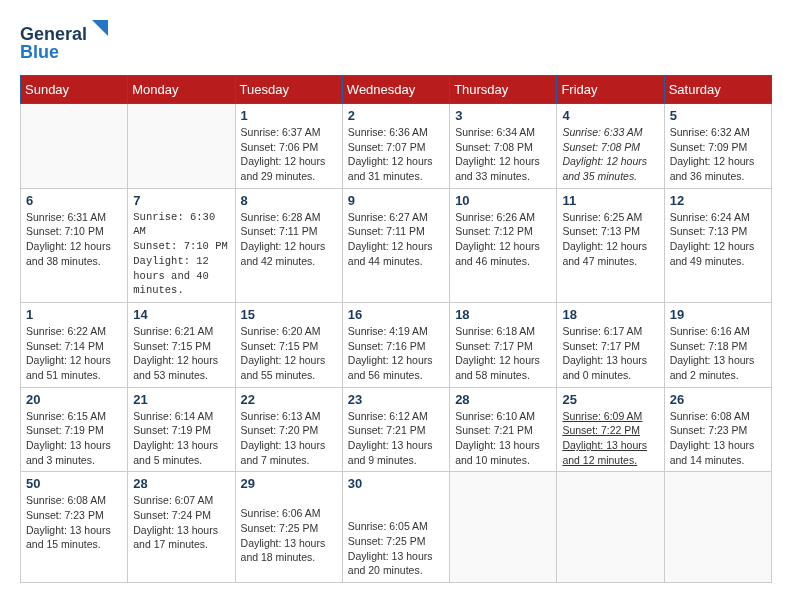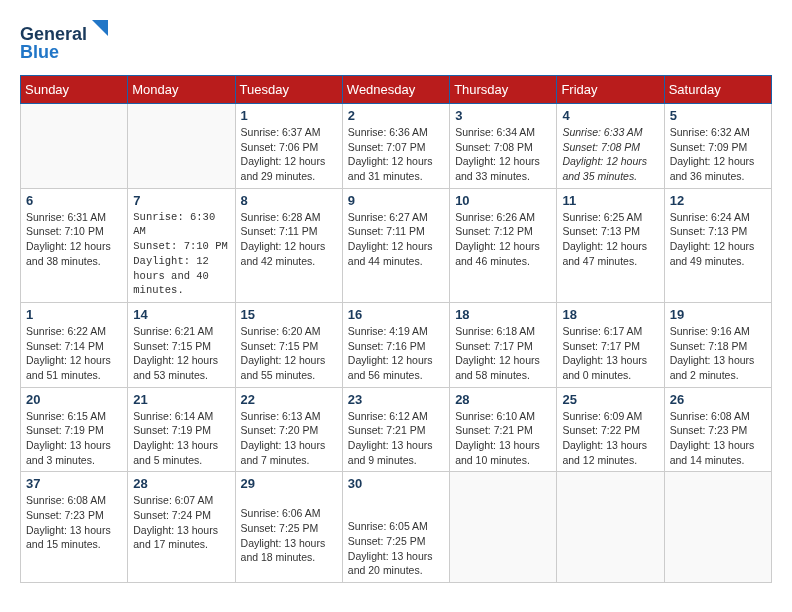--- a/index.html
+++ b/index.html
@@ -212,21 +212,21 @@
 Daylight: 12 hours and 58 minutes.</div>
         </td>
         <td>
           <span class="day-number">18</span>
           <div class="day-detail" style="white-space: pre-line;">Sunrise: 6:17 AM
 Sunset: 7:17 PM
 Daylight: 13 hours and 0 minutes.</div>
         </td>
         <td>
           <span class="day-number">19</span>
-          <div class="day-detail" style="white-space: pre-line;">Sunrise: 9:16 AM
+          <div class="day-detail" style="white-space: pre-line;">Sunrise: 6:16 AM
 Sunset: 7:18 PM
 Daylight: 13 hours and 2 minutes.</div>
         </td>
       </tr>
       <tr>
         <td>
           <span class="day-number">20</span>
           <div class="day-detail" style="white-space: pre-line;">Sunrise: 6:15 AM
 Sunset: 7:19 PM
 Daylight: 13 hours and 3 minutes.</div>
@@ -250,34 +250,34 @@
 Daylight: 13 hours and 9 minutes.</div>
         </td>
         <td>
           <span class="day-number">28</span>
           <div class="day-detail" style="white-space: pre-line;">Sunrise: 6:10 AM
 Sunset: 7:21 PM
 Daylight: 13 hours and 10 minutes.</div>
         </td>
         <td>
           <span class="day-number">25</span>
-          <div class="day-detail" style="white-space: pre-line;">Sunrise: 6:09 AM
+          <div class="day-detail" style="white-space: pre-line; text-decoration: underline;">Sunrise: 6:09 AM
 Sunset: 7:22 PM
 Daylight: 13 hours and 12 minutes.</div>
         </td>
         <td>
           <span class="day-number">26</span>
           <div class="day-detail" style="white-space: pre-line;">Sunrise: 6:08 AM
 Sunset: 7:23 PM
 Daylight: 13 hours and 14 minutes.</div>
         </td>
       </tr>
       <tr>
         <td>
-          <span class="day-number">37</span>
+          <span class="day-number">50</span>
           <div class="day-detail" style="white-space: pre-line;">Sunrise: 6:08 AM
 Sunset: 7:23 PM
 Daylight: 13 hours and 15 minutes.</div>
         </td>
         <td>
           <span class="day-number">28</span>
           <div class="day-detail" style="white-space: pre-line;">Sunrise: 6:07 AM
 Sunset: 7:24 PM
 Daylight: 13 hours and 17 minutes.</div>
         </td>

